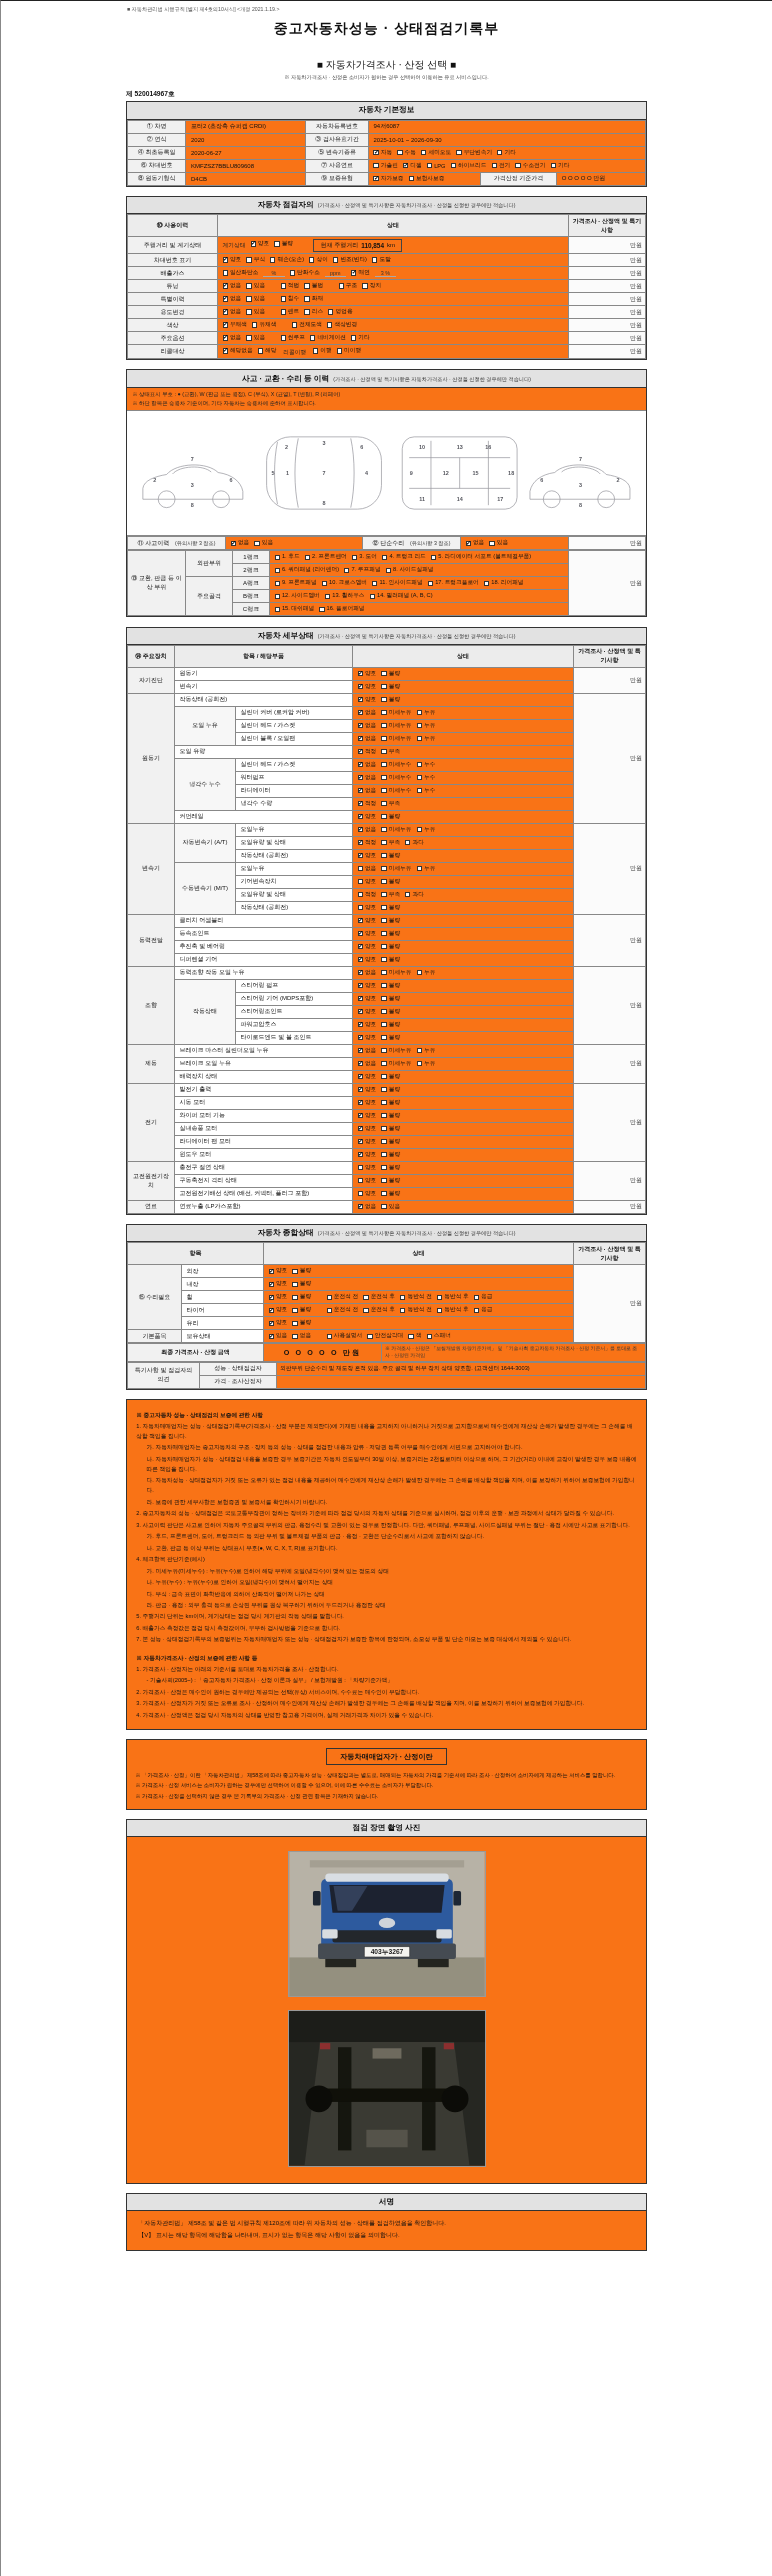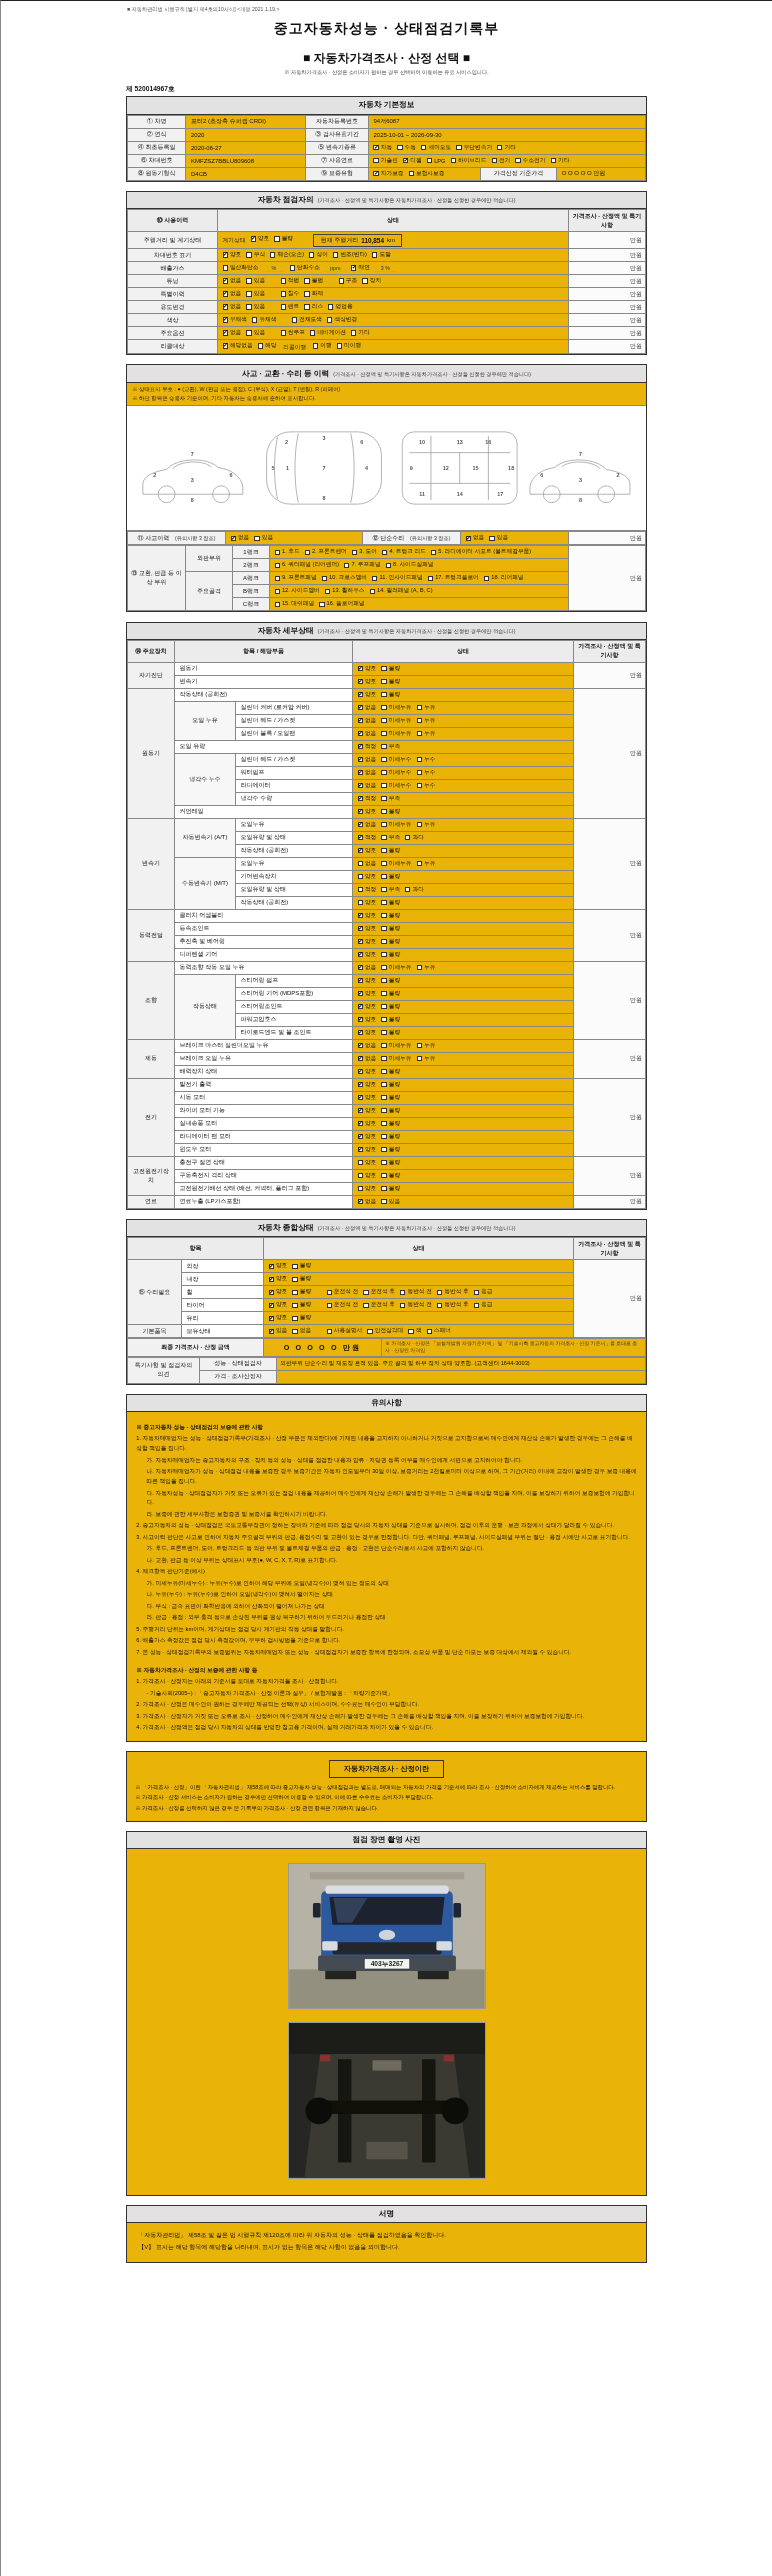--- a/index.html
+++ b/index.html
@@ -2,24 +2,24 @@
 <html style="font-size:8.2px"><head>
 <meta charset="utf-8">
 <style>
 *{box-sizing:border-box;margin:0;padding:0}
 html{background:#fff}
 body{width:773px;min-height:2576px;margin:0 auto;background:#fff;border-left:0.5px solid #888;border-right:0.5px solid #888;border-top:1px solid #222;font-family:"Liberation Sans",sans-serif;color:#111}
 .page{width:521px;margin:0 auto;padding:3.1px 0 31px}
 .form-ref{font-size:5.2px;color:#555;padding:2.1px 1px 1px}
 .doc-head{text-align:center;padding:6.2px 0 2.1px}
 .doc-title{font-size:14px;font-weight:bold;letter-spacing:1px}
-.doc-sub{font-size:12px;font-weight:bold;margin-top:12px}
+.doc-sub{font-size:10px;font-weight:normal;margin-top:20px}
 .doc-sub-note{font-size:5.2px;color:#444;margin-top:2.1px}
 .doc-no{font-size:6.7px;font-weight:bold;margin:6.2px 0 2.6px}
-.box{border:0.8px solid #333;margin-bottom:9.3px;background:#eab308}
+.box{border:0.8px solid #333;margin-bottom:9.3px;background:#f97316}
 .sec-head{background:#e2e2e2;border-bottom:0.5px solid #333;text-align:center;font-weight:bold;font-size:7.7px;padding:3.1px 2.1px}
 .sec-note{font-weight:normal;font-size:5.2px;margin-left:4.1px;color:#333}
 table.ft{width:100%;border-collapse:collapse;font-size:6px}
 .ft td,.ft th{border:0.5px solid #888;padding:1.5px 3.1px;height:12.4px;vertical-align:middle}
 .ft th{background:#ececec;font-weight:bold;text-align:center}
 .ft .lab{background:#f1f1f1;text-align:center}
 .ft .g{background:#f1f1f1;text-align:center}
 .ft .sg{background:#f7f7f7;text-align:center}
 .ft .ti{background:#fff;text-align:left;padding-left:4.6px}
 .ft .price{background:#fbfbfb;text-align:right;color:#333;width:72px}
@@ -1193,21 +1193,20 @@
       </tr>
       <tr>
         <td class="lab">가격 · 조사산정자</td>
         <td class="ctext"></td>
       </tr>
     </tbody>
       </table>
   </div>
 
   <div class="box">
-    <div class="sec-head">유의사항</div>
     <div class="notice-body">
         <div class="nline b">※ 중고자동차 성능 · 상태점검의 보증에 관한 사항</div>
         <div class="nline">1. 자동차매매업자는 성능 · 상태점검기록부(가격조사 · 산정 부분은 제외한다)에 기재된 내용을 고지하지 아니하거나 거짓으로 고지함으로써 매수인에게 재산상 손해가 발생한 경우에는 그 손해를 배상할 책임을 집니다.</div>
         <div class="nline i1">가. 자동차매매업자는 중고자동차의 구조 · 장치 등의 성능 · 상태를 점검한 내용과 압류 · 저당권 등록 여부를 매수인에게 서면으로 고지하여야 합니다.</div>
         <div class="nline i1">나. 자동차매매업자가 성능 · 상태점검 내용을 보증한 경우 보증기간은 자동차 인도일부터 30일 이상, 보증거리는 2천킬로미터 이상으로 하며, 그 기간(거리) 이내에 고장이 발생한 경우 보증 내용에 따른 책임을 집니다.</div>
         <div class="nline i1">다. 자동차성능 · 상태점검자가 거짓 또는 오류가 있는 점검 내용을 제공하여 매수인에게 재산상 손해가 발생한 경우에는 그 손해를 배상할 책임을 지며, 이를 보장하기 위하여 보증보험에 가입합니다.</div>
         <div class="nline i1">라. 보증에 관한 세부사항은 보험증권 및 보증서를 확인하시기 바랍니다.</div>
         <div class="nline">2. 중고자동차의 성능 · 상태점검은 국토교통부장관이 정하는 장비와 기준에 따라 점검 당시의 자동차 상태를 기준으로 실시하며, 점검 이후의 운행 · 보관 과정에서 상태가 달라질 수 있습니다.</div>
         <div class="nline">3. 사고이력 판단은 사고로 인하여 자동차 주요골격 부위의 판금, 용접수리 및 교환이 있는 경우로 한정합니다. 다만, 쿼터패널, 루프패널, 사이드실패널 부위는 절단 · 용접 시에만 사고로 표기합니다.</div>
         <div class="nline i1">가. 후드, 프론트펜더, 도어, 트렁크리드 등 외판 부위 및 볼트체결 부품의 판금 · 용접 · 교환은 단순수리로서 사고에 포함하지 않습니다.</div>
@@ -1223,21 +1222,21 @@
         <div class="nline b mt">※ 자동차가격조사 · 산정의 보증에 관한 사항 등</div>
         <div class="nline">1. 가격조사 · 산정자는 아래의 기준서를 토대로 자동차가격을 조사 · 산정합니다.</div>
         <div class="nline i1">- 기술사회(2005~) : 「중고자동차 가격조사 · 산정 이론과 실무」 / 보험개발원 : 「차량기준가액」</div>
         <div class="nline">2. 가격조사 · 산정은 매수인이 원하는 경우에만 제공되는 선택(유상) 서비스이며, 수수료는 매수인이 부담합니다.</div>
         <div class="nline">3. 가격조사 · 산정자가 거짓 또는 오류로 조사 · 산정하여 매수인에게 재산상 손해가 발생한 경우에는 그 손해를 배상할 책임을 지며, 이를 보장하기 위하여 보증보험에 가입합니다.</div>
         <div class="nline">4. 가격조사 · 산정액은 점검 당시 자동차의 상태를 반영한 참고용 가격이며, 실제 거래가격과 차이가 있을 수 있습니다.</div>
       </div>
   </div>
 
   <div class="box pricebox">
-    <div class="pb-title-wrap"><span class="pb-title">자동차가격조사 · 산정이란</span></div>
+    <div class="pb-title-wrap"><span class="pb-title">자동차매매업자가 · 산정이란</span></div>
     <div class="pb-lines">
         <div class="nline">※ 「가격조사 · 산정」이란 「자동차관리법」 제58조에 따라 중고자동차 성능 · 상태점검과는 별도로, 매매되는 자동차의 가격을 기준서에 따라 조사 · 산정하여 소비자에게 제공하는 서비스를 말합니다.</div>
         <div class="nline">※ 가격조사 · 산정 서비스는 소비자가 원하는 경우에만 선택하여 이용할 수 있으며, 이에 따른 수수료는 소비자가 부담합니다.</div>
         <div class="nline">※ 가격조사 · 산정을 선택하지 않은 경우 본 기록부의 가격조사 · 산정 관련 항목은 기재하지 않습니다.</div>
       </div>
   </div>
 
   <div class="box">
     <div class="sec-head">점검 장면 촬영 사진</div>
     <div class="photo-wrap">

